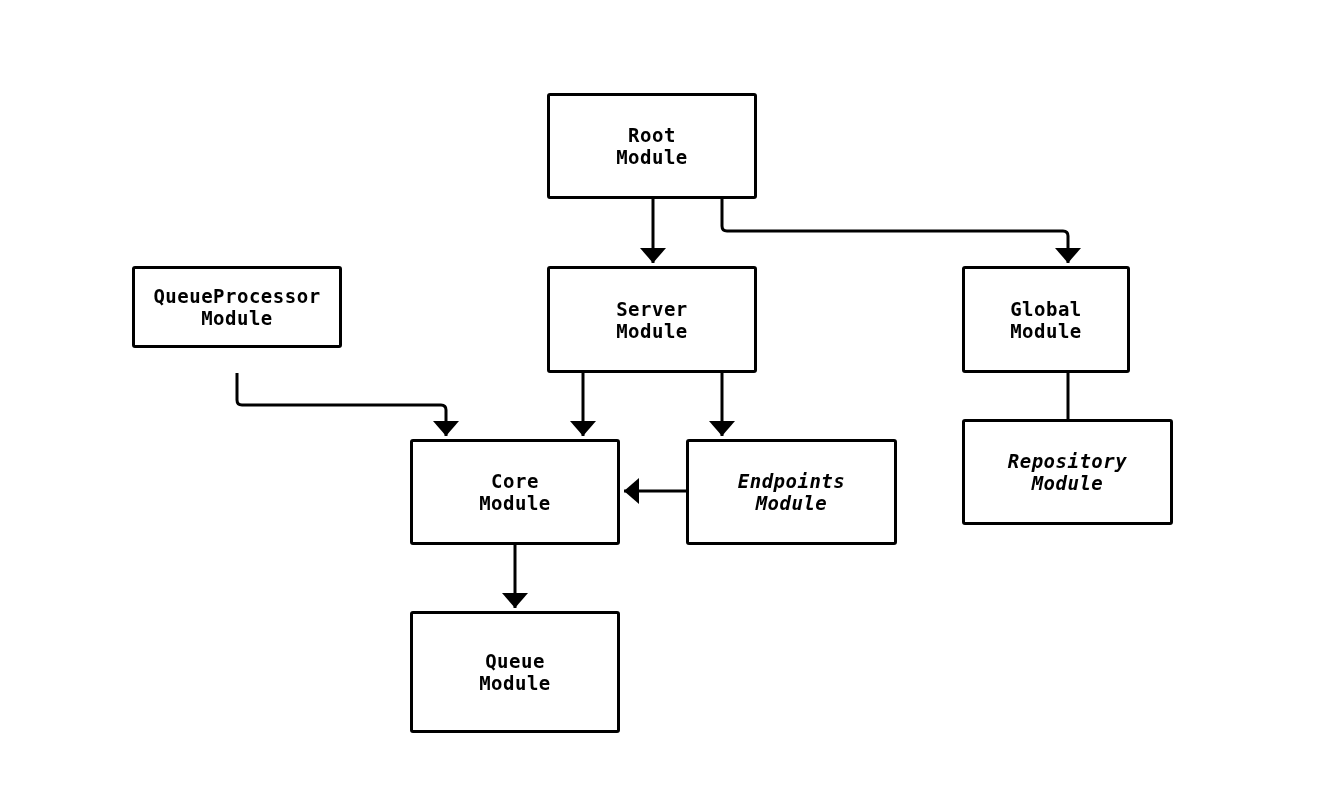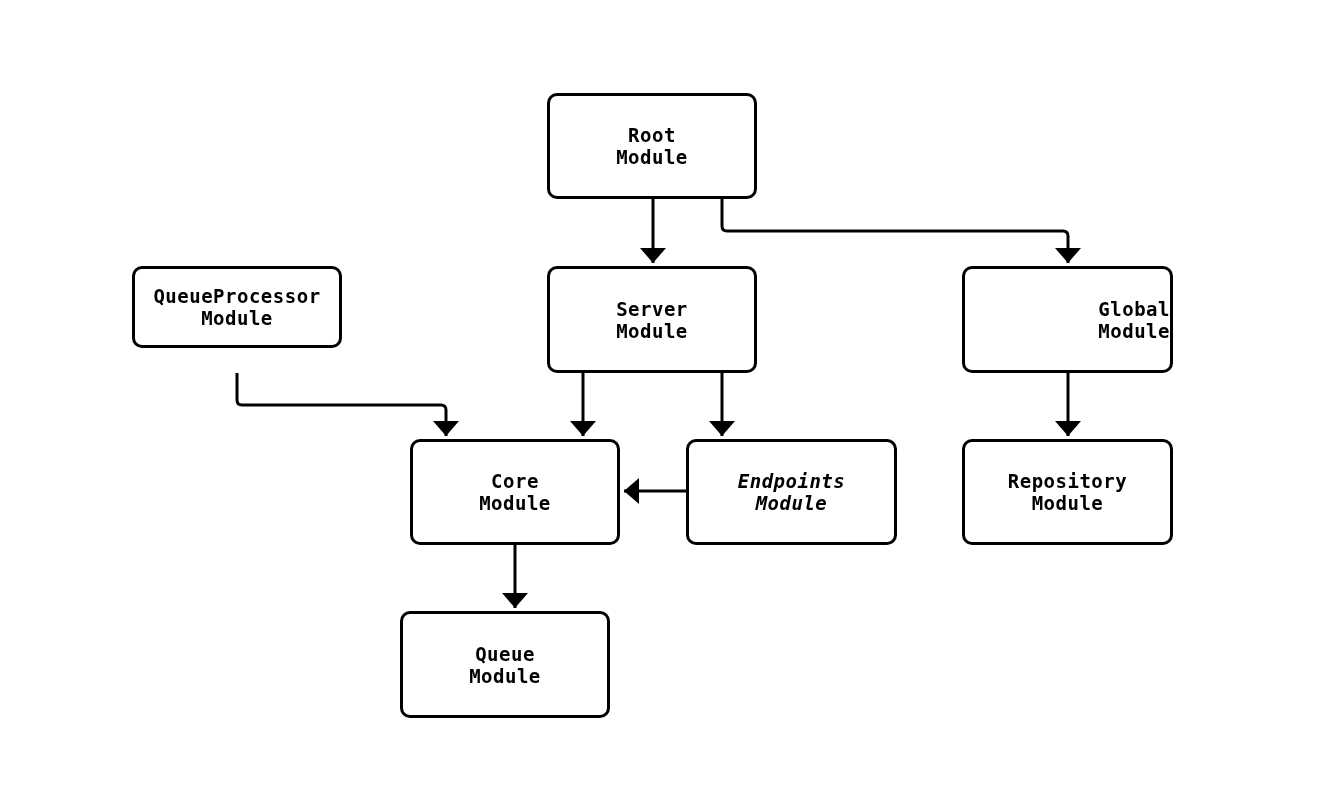--- a/index.html
+++ b/index.html
@@ -30,43 +30,43 @@
   }
   .edge{
     fill:none;
     stroke:var(--edge);
     stroke-width:3;
   }
   .node{
     position:absolute;
     background:var(--node-fill);
     border:3px solid var(--node-border);
-    border-radius:10px;
+    border-radius:3px;
     display:flex;
     align-items:center;
     justify-content:center;
     text-align:center;
   }
   .node-label{
     font-weight:bold;
     font-size:19px;
     line-height:22px;
     color:var(--text);
     white-space:pre-line;
     letter-spacing:0.5px;
   }
   
   .n-root         {left:547px; top:93px;  width:210px; height:106px;}
   .n-queueproc    {left:132px; top:266px; width:210px; height:82px;}
   .n-server       {left:547px; top:266px; width:210px; height:107px;}
-  .n-global       {left:962px; top:266px; width:211px; height:107px;justify-content:flex-end;}
+  .n-global       {left:962px; top:266px; width:168px; height:107px;}
   .n-core         {left:410px; top:439px; width:210px; height:106px;}
   .n-endpoints    {left:686px; top:439px; width:211px; height:106px;font-style:italic;}
-  .n-repository   {left:962px; top:439px; width:211px; height:106px;}
-  .n-queue        {left:400px; top:611px; width:210px; height:107px;}
+  .n-repository   {left:962px; top:419px; width:211px; height:106px;font-style:italic;}
+  .n-queue        {left:410px; top:611px; width:210px; height:122px;}
 </style>
 </head>
 <body>
 
 <div class="canvas">
 
   <svg class="edges-layer" viewBox="0 0 1337 809" xmlns="http://www.w3.org/2000/svg">
     <defs>
       <marker id="arrowhead" markerUnits="userSpaceOnUse" markerWidth="16" markerHeight="27" refX="15" refY="13" orient="auto">
         <path d="M0,0 L15,13 L0,26 Z" style="fill:var(--edge,#000);"></path>

